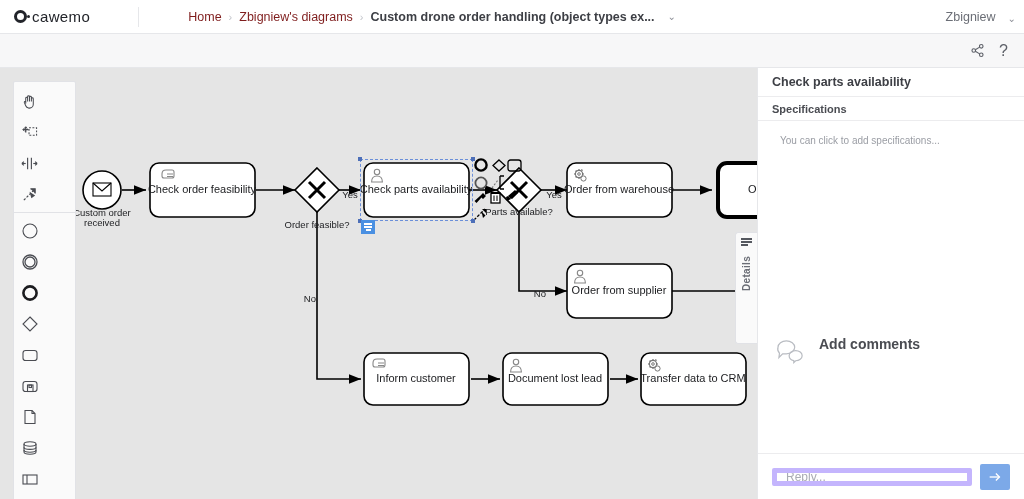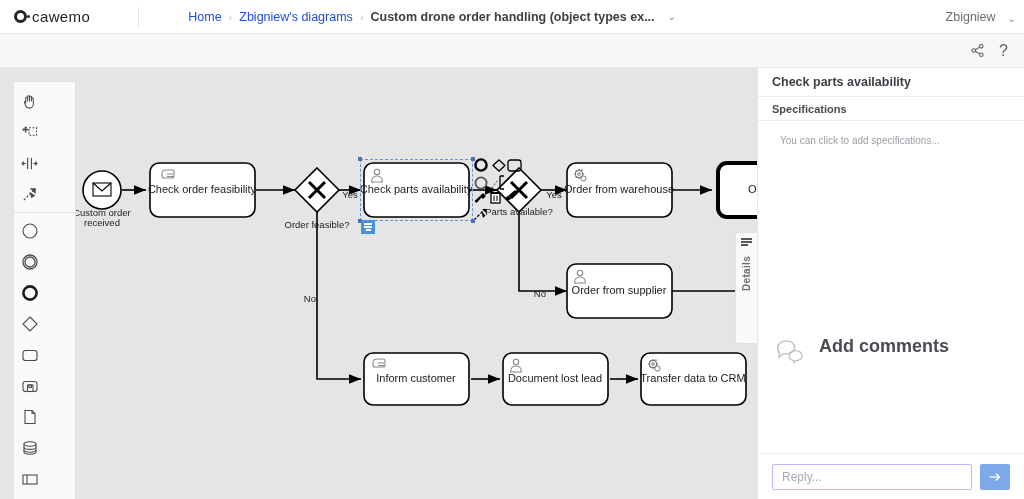--- a/index.html
+++ b/index.html
@@ -26,21 +26,21 @@
   }
   .logo-mark:after{
     content:""; position:absolute; width:3px; height:3px; border-radius:50%;
     background:#22242a; right:-6px; top:2px;
   }
   .logo-text {
     font-size:15px; letter-spacing:.4px; color:#22242a; font-weight:400;
   }
   .vsep { width:1px; height:20px; background:#e6e7ea; }
   .crumbs { display:flex; align-items:center; gap:7px; padding-left:17px; font-size:12.5px; }
-  .crumb { color:#1d4ed8; white-space:nowrap; }
+  .crumb { color:#7f1d1d; white-space:nowrap; }
   .crumb.current { color:#3d3f45; font-weight:bold;text-align:right; }
   .crumb-sep { color:#c3c5cb; font-size:11px; }
   .caret { color:#8c8f97; font-size:10px; padding-left:6px; }
   .user-area {
     margin-left:auto; display:flex; align-items:flex-end; gap:6px;
     padding-right:8px; font-size:12.5px; color:#6b6e76;
   }
 
   
   .subbar {
@@ -119,28 +119,28 @@
     font-size:11px; font-weight:bold; color:#4a4c52;
     border-bottom:1px solid #ececee;
   }
   .spec-body {
     padding:14px 14px 0 22px; height:165px;
     font-size:10px; color:#9a9da4;
   }
   .comments-body { flex:1; padding:0 18px; }
   .empty-comments { display:flex; gap:13px; padding-top:50px; }
   .empty-comments .bub { color:#b9bcc2; flex:0 0 auto; padding-top:2px; }
-  .ec-title { font-size:18px; font-weight:bold; color:#4a4c52; margin-bottom:4px; }
+  .ec-title { font-size:14px; font-weight:bold; color:#4a4c52; margin-bottom:4px; }
   .ec-text { font-size:12px; color:#7e818a; line-height:1.45; }
   .reply-row {
     height:46px; border-top:1px solid #ececee;
     display:flex; align-items:center; gap:8px; padding:0 14px;
   }
   .reply-input {
-    flex:1; height:26px; border:1px solid #c4b5fd; border-radius:2px;
+    flex:1; height:18px; border:5px solid #c4b5fd; border-radius:2px;
     padding:0 9px; font-size:12px; color:#3d3f45;
     font-family:"Liberation Sans", sans-serif; background:#fff;
   }
   .reply-input::placeholder { color:#a9acb3; }
   .send-btn {
     width:30px; height:26px; background:#7ca9e8; border:none; border-radius:2px;
     color:#fff; display:flex; align-items:center; justify-content:center;
     cursor:pointer;
   }
 </style>

